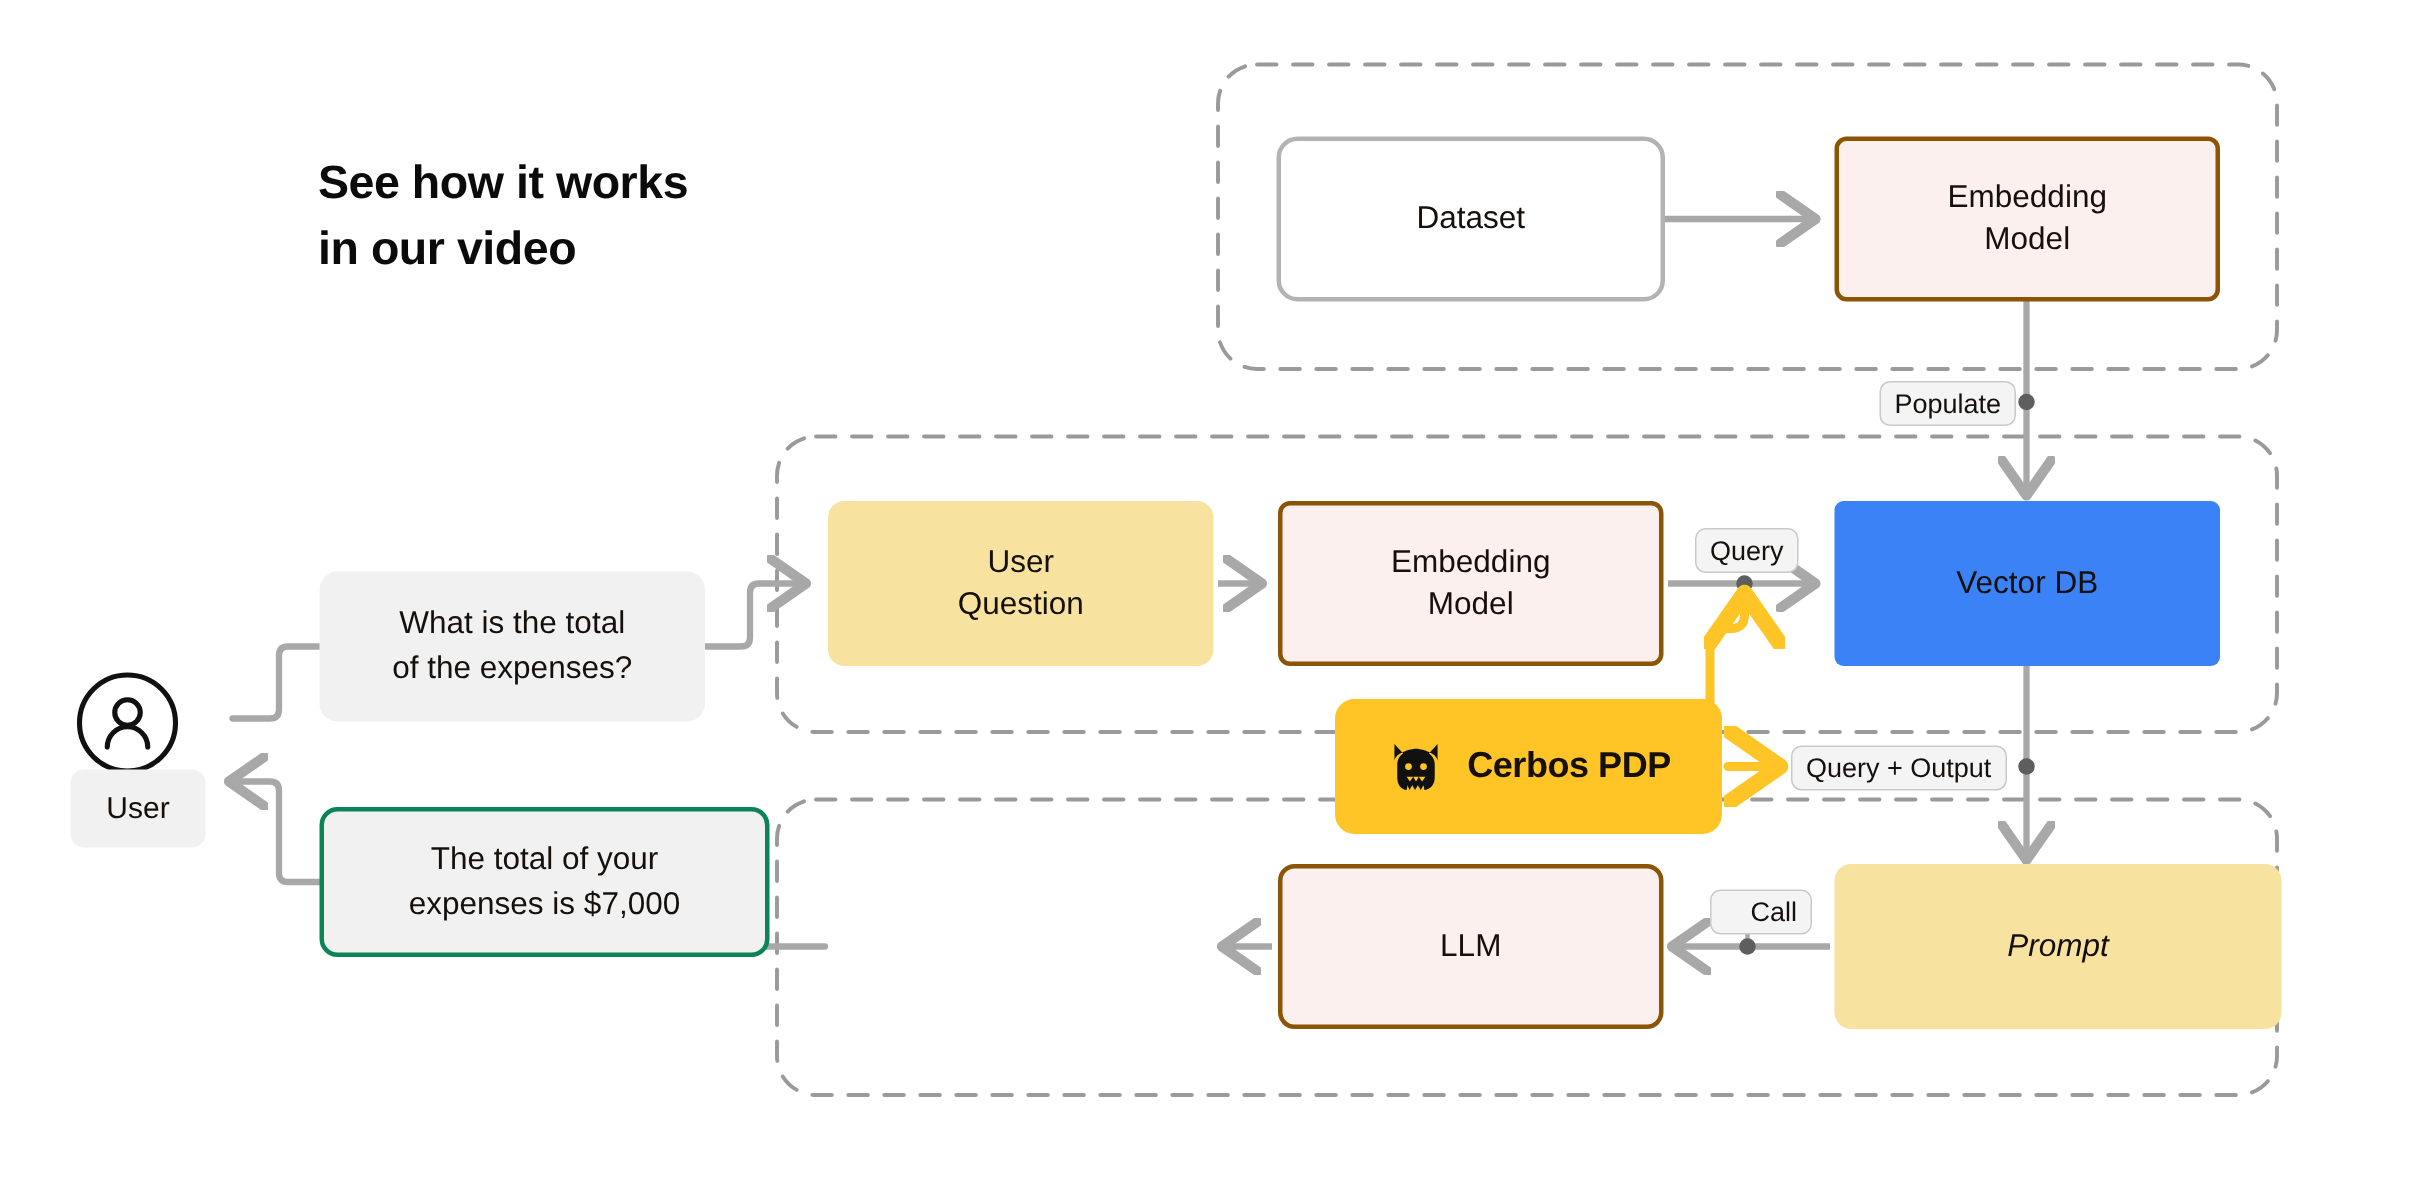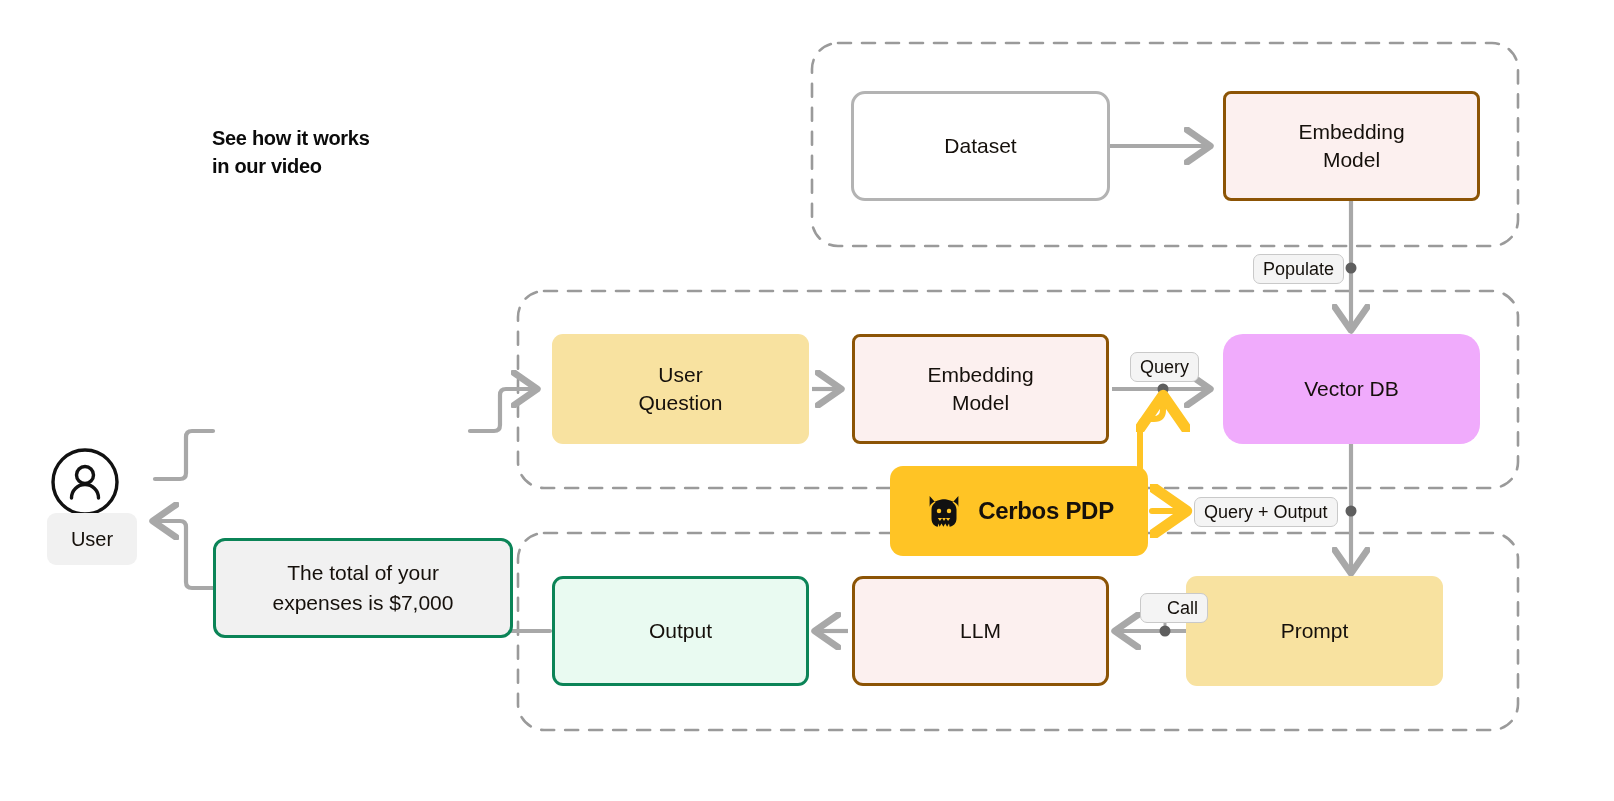--- a/index.html
+++ b/index.html
@@ -18,26 +18,25 @@
     position:absolute;
     left:0; top:0;
     width:1614px; height:801px;
     pointer-events:none;
   }
   
   .headline{
     position:absolute;
     left:212px; top:100px;
     width:420px;
-    font-size:20px;
+    font-size:31px;
     font-weight:bold;
     line-height:1.42;
     letter-spacing:-0.3px;
     color:#0b0b0b;
-    margin-top:24px;
   }
   
   .node{
     position:absolute;
     display:flex;
     align-items:center;
     justify-content:center;
     text-align:center;
     box-sizing:border-box;
     border-radius:12px;
@@ -50,23 +49,23 @@
     background:#ffffff;
     border:3px solid #b3b3b3;
     border-radius:14px;
   }
   .node.embed{
     background:#fcf0ef;
     border:3.5px solid #8c5405;
     border-radius:8px;
   }
   .node.vecdb{
-    background:#f0abfc;
-    border:none;
-    border-radius:20px;
+    background:#3b82f6;
+    border:none;
+    border-radius:6px;
   }
   .node.userq{
     background:#f8e2a0;
     border:none;
     border-radius:11px;
   }
   .node.prompt{
     background:#f8e2a0;
     border:none;
     border-radius:11px;
@@ -209,20 +208,22 @@
     <div>in our video</div>
   </div>
 
   <svg class="user-avatar" viewBox="0 0 70 70" xmlns="http://www.w3.org/2000/svg">
     <circle cx="35" cy="35" r="32" fill="none" stroke="#111111" stroke-width="3.4"></circle>
     <circle cx="35" cy="28" r="8.5" fill="none" stroke="#111111" stroke-width="3.4"></circle>
     <path d="M21.5,51 a13.5,13.5 0 0 1 27,0" fill="none" stroke="#111111" stroke-width="3.4" stroke-linecap="round"></path>
   </svg>
   <div class="user-label">User</div>
 
+  <div class="bubble question" style="left:213px; top:381px; width:257px; height:100px;">What is the total
+of the expenses?</div>
 
   <div class="bubble answer" style="left:213px; top:538px; width:300px; height:100px;">The total of your
 expenses is $7,000</div>
 
   <div class="node dataset" style="left:851px; top:91px; width:259px; height:110px;">Dataset</div>
 
   <div class="node embed" style="left:1223px; top:91px; width:257px; height:110px;">Embedding
 Model</div>
 
   <div class="node userq" style="left:552px; top:334px; width:257px; height:110px;">User
@@ -241,25 +242,24 @@
       <path d="M12,30 C12,20 20,15 32,15 C44,15 52,20 52,30 L52,44
                C52,52 46,57 41,57 L40,52 L37,57 L34,52 L31,57 L28,52
                L25,57 L23,52 L22,57 C17,57 12,52 12,44 Z" fill="#111111"></path>
       <circle cx="24" cy="32" r="3.6" fill="#ffc425"></circle>
       <circle cx="40" cy="32" r="3.6" fill="#ffc425"></circle>
       <path d="M22,43 L25.5,48 L29,43 L32,48 L35,43 L38.5,48 L42,43 Z" fill="#ffc425"></path>
     </svg>
     <span>Cerbos PDP</span>
   </div>
 
-  <div class="node output" style="left:552px; top:576px; width:257px; height:110px;">Output</div>
 
   <div class="node llm" style="left:852px; top:576px; width:257px; height:110px;">LLM</div>
 
-  <div class="node prompt" style="left:1186px; top:576px; width:257px; height:110px;">Prompt</div>
+  <div class="node prompt" style="left:1223px; top:576px; width:298px; height:110px;font-style:italic;">Prompt</div>
 
   <div class="pill" style="left:1253px; top:254px;">Populate</div>
 
   <div class="pill" style="left:1130px; top:352px;text-align:center;">Query</div>
 
   <div class="pill" style="left:1194px; top:497px;">Query + Output</div>
 
   <div class="pill" style="left:1140px; top:593px;padding-left:26px;">Call</div>
 
 </div>

